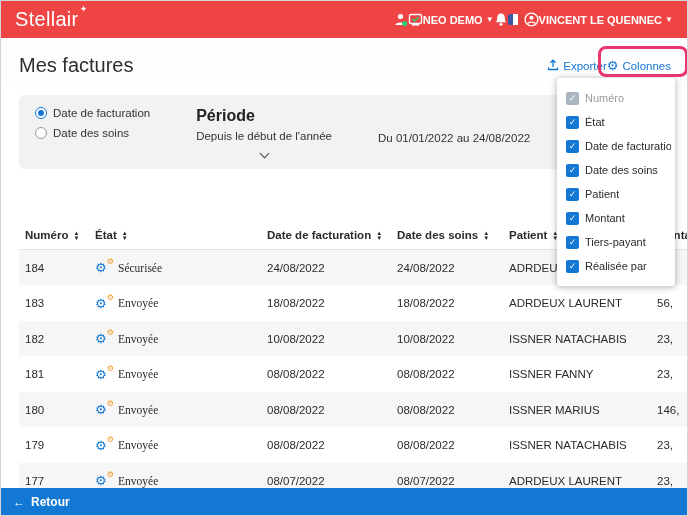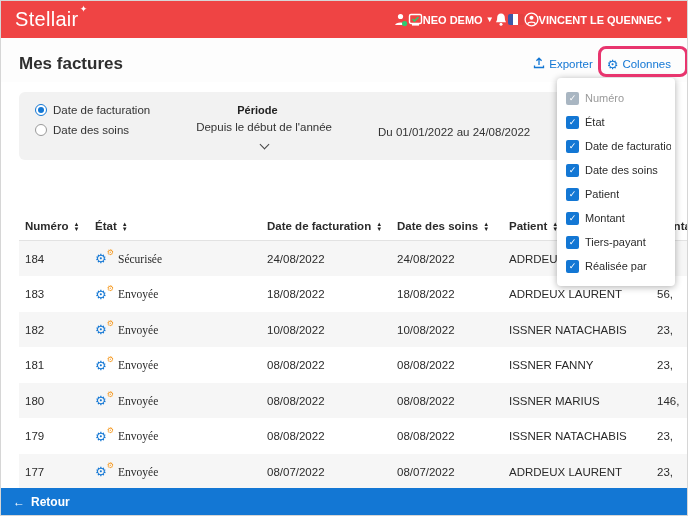--- a/index.html
+++ b/index.html
@@ -21,22 +21,22 @@
   .top-right svg{ display:block; }
   .caret{ font-size:8px; margin-left:3px; }
   .flag{ width:16px; height:11px; border-radius:2px; overflow:hidden; display:inline-flex; }
   .flag span{ flex:1; }
   .menu-text{ display:flex; align-items:center; cursor:pointer; white-space:nowrap; }
 
   
   .titlebar{
     display:flex; align-items:center; padding:16px 16px 8px 18px; background:#fdfdfd;
   }
-  .titlebar h1{ font-size:17px; font-weight:700; color:#2f2f2f; }
-  .actions{ margin-left:auto; display:flex; align-items:center; gap:14px; }
+  .titlebar h1{ font-size:20px; font-weight:400; color:#2f2f2f; }
+  .actions{ margin-left:auto; display:flex; align-items:center; }
   .linkbtn{
     display:flex; align-items:center; gap:4px; color:#1377d4; font-size:11.5px;
     cursor:pointer; text-decoration:none; white-space:nowrap;
   }
   .gear-glyph{ font-size:13px; line-height:1; }
 
   
   .red-box{
     position:absolute; left:597px; top:45px; width:90px; height:31px;
     border:3px solid #e8356e; border-radius:8px; z-index:40; pointer-events:none;
@@ -48,21 +48,21 @@
     padding:12px 16px; display:flex; gap:46px; font-size:11.5px; color:#333;
   }
   .radios{ display:flex; flex-direction:column; gap:8px; }
   .radios label{ display:flex; align-items:center; gap:6px; cursor:pointer; }
   .radio{
     width:12px; height:12px; border-radius:50%; border:1px solid #9a9a9a;
     display:inline-flex; align-items:center; justify-content:center; background:#fff; flex:0 0 auto;
   }
   .radio.checked{ border-color:#1377d4; }
   .radio.checked::after{ content:""; width:6px; height:6px; border-radius:50%; background:#1377d4; }
-  .periode .plabel{ font-weight:bold; font-size:11px; margin-bottom:5px; color:#222;margin-left:41px; }
+  .periode .plabel{ font-weight:bold; font-size:16px; margin-bottom:5px; color:#222; }
   .pselect{ display:flex; align-items:center; gap:12px; cursor:pointer;flex-direction:column; }
   .chev{
     width:7px; height:7px; border-right:1.5px solid #444; border-bottom:1.5px solid #444;
     transform:rotate(45deg); margin-top:-4px;
   }
   .range{ align-self:center; margin-top:12px; }
 
   
   .table-wrap{ margin:52px 0 0 18px; width:670px; overflow:hidden; }
   table{ border-collapse:collapse; table-layout:fixed; width:712px; font-size:11.5px; color:#2b2b2b; }

